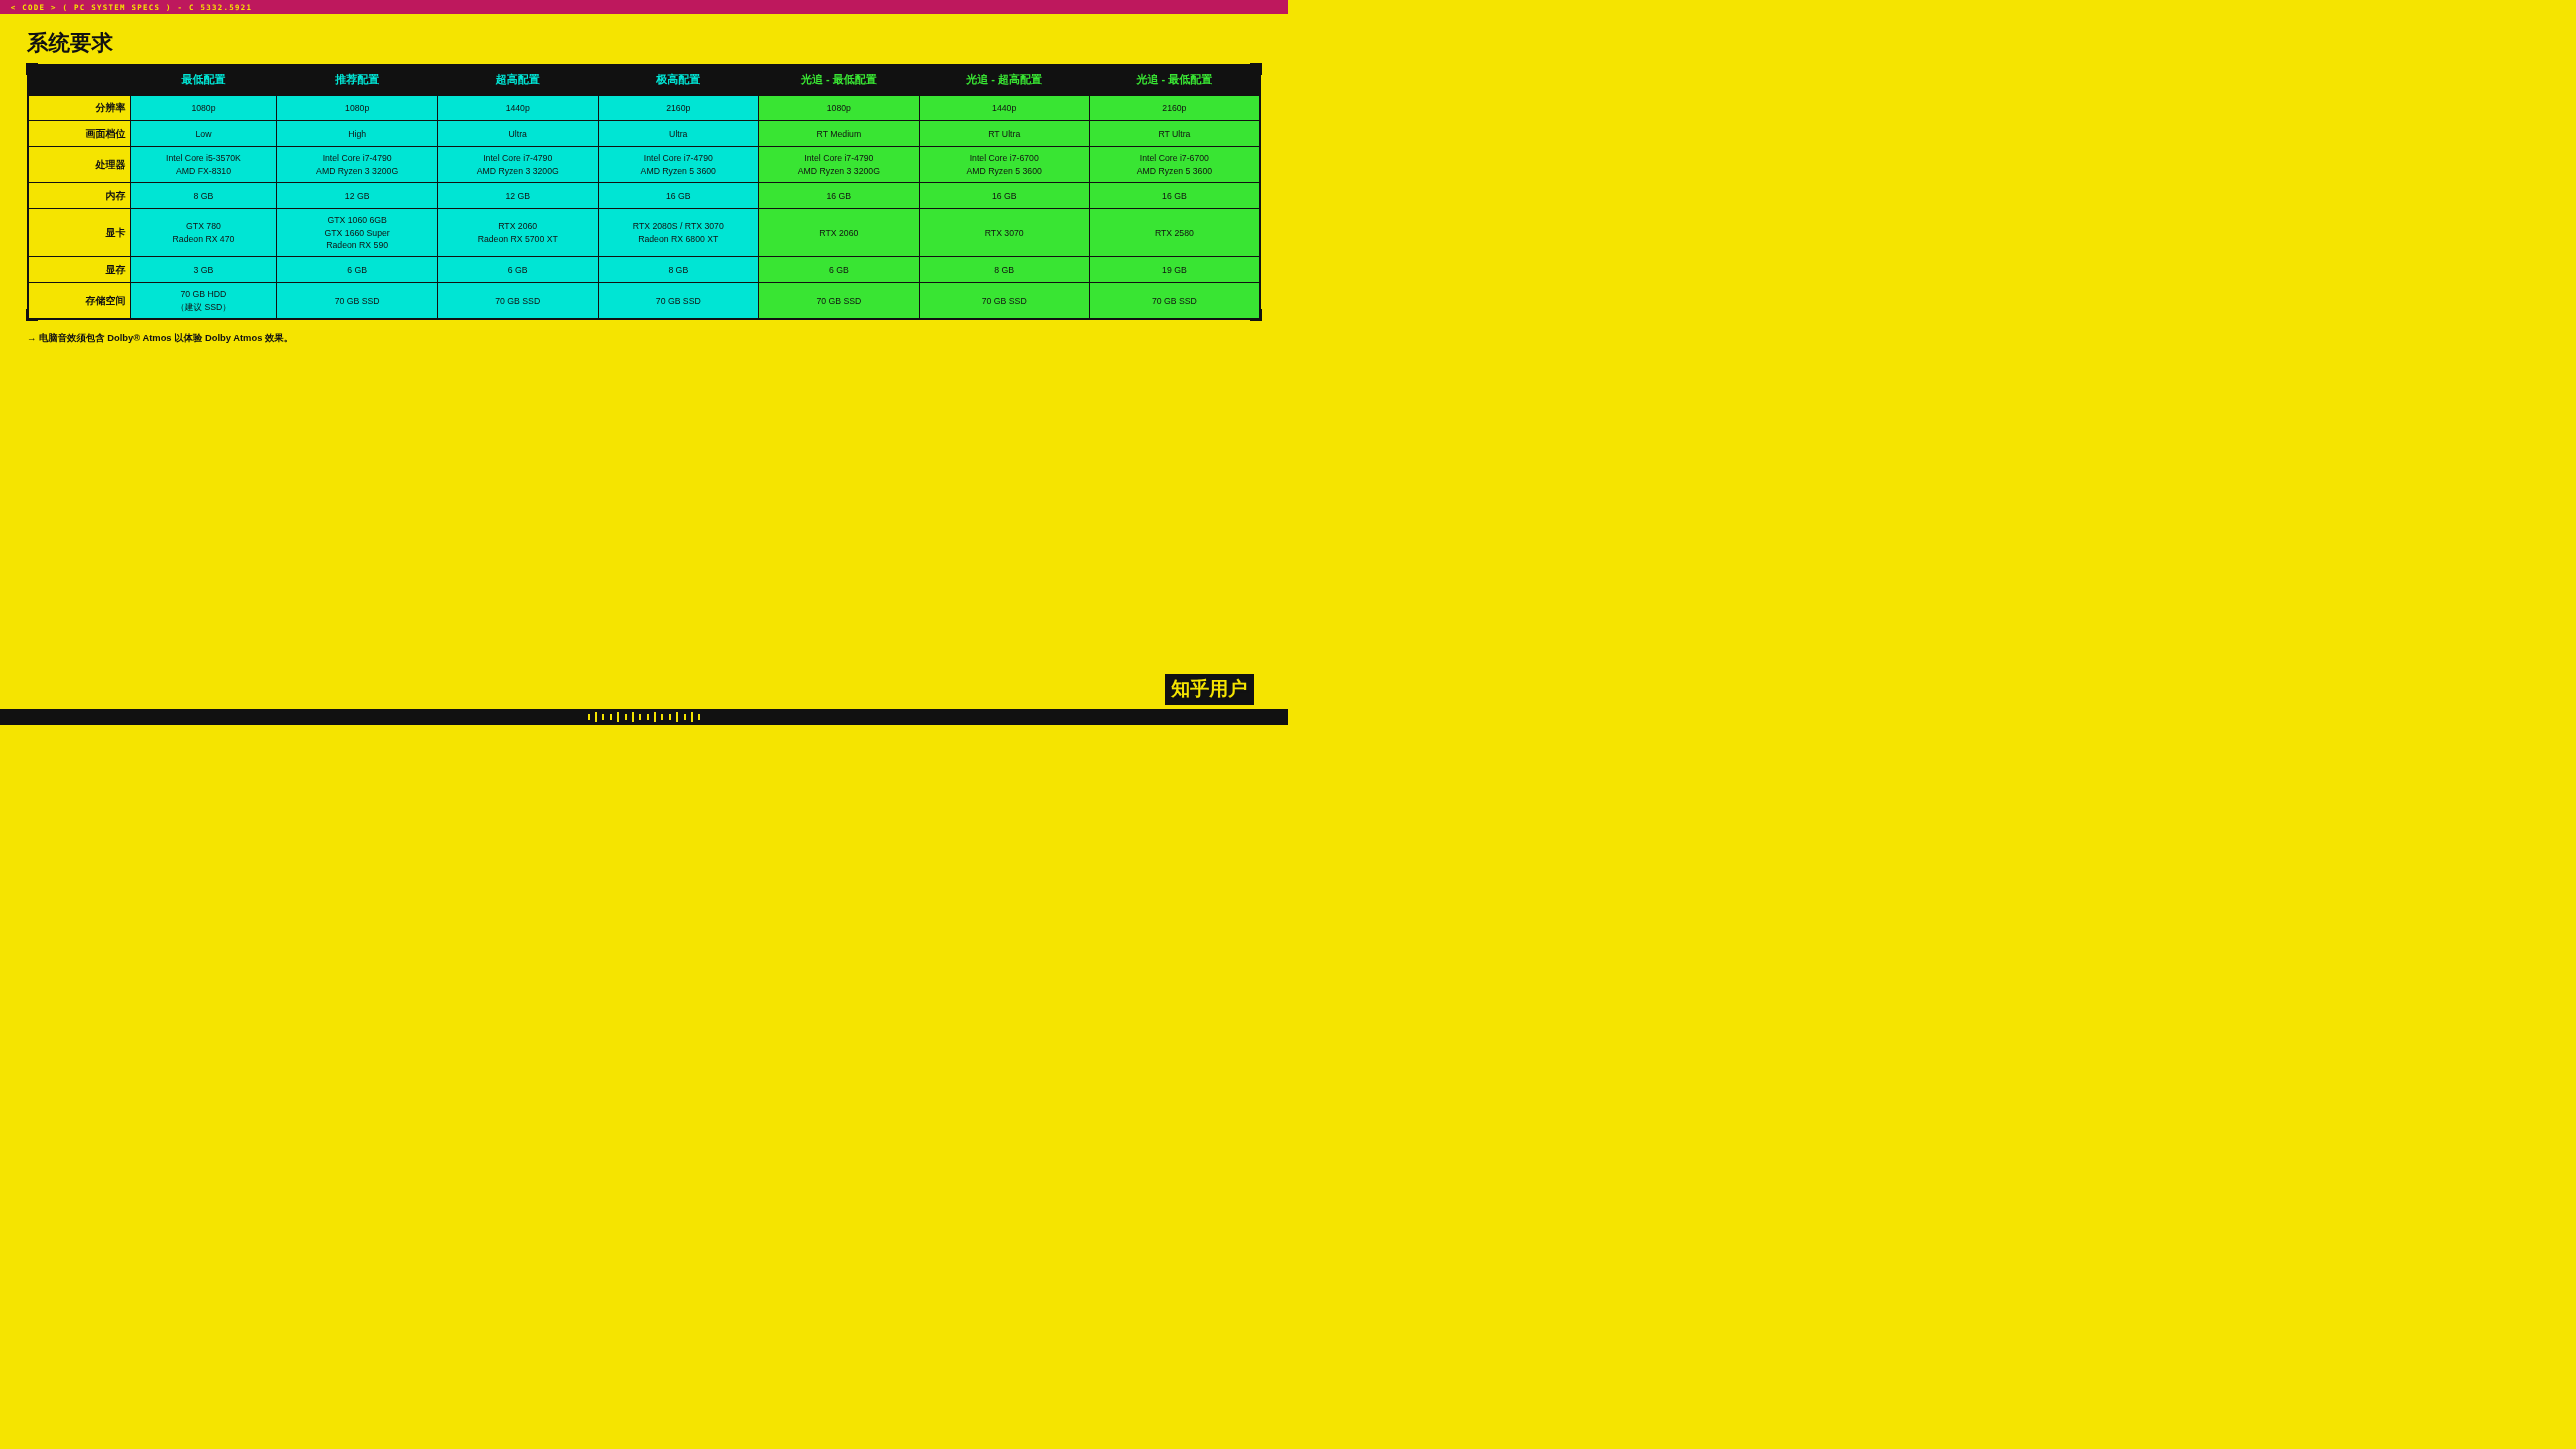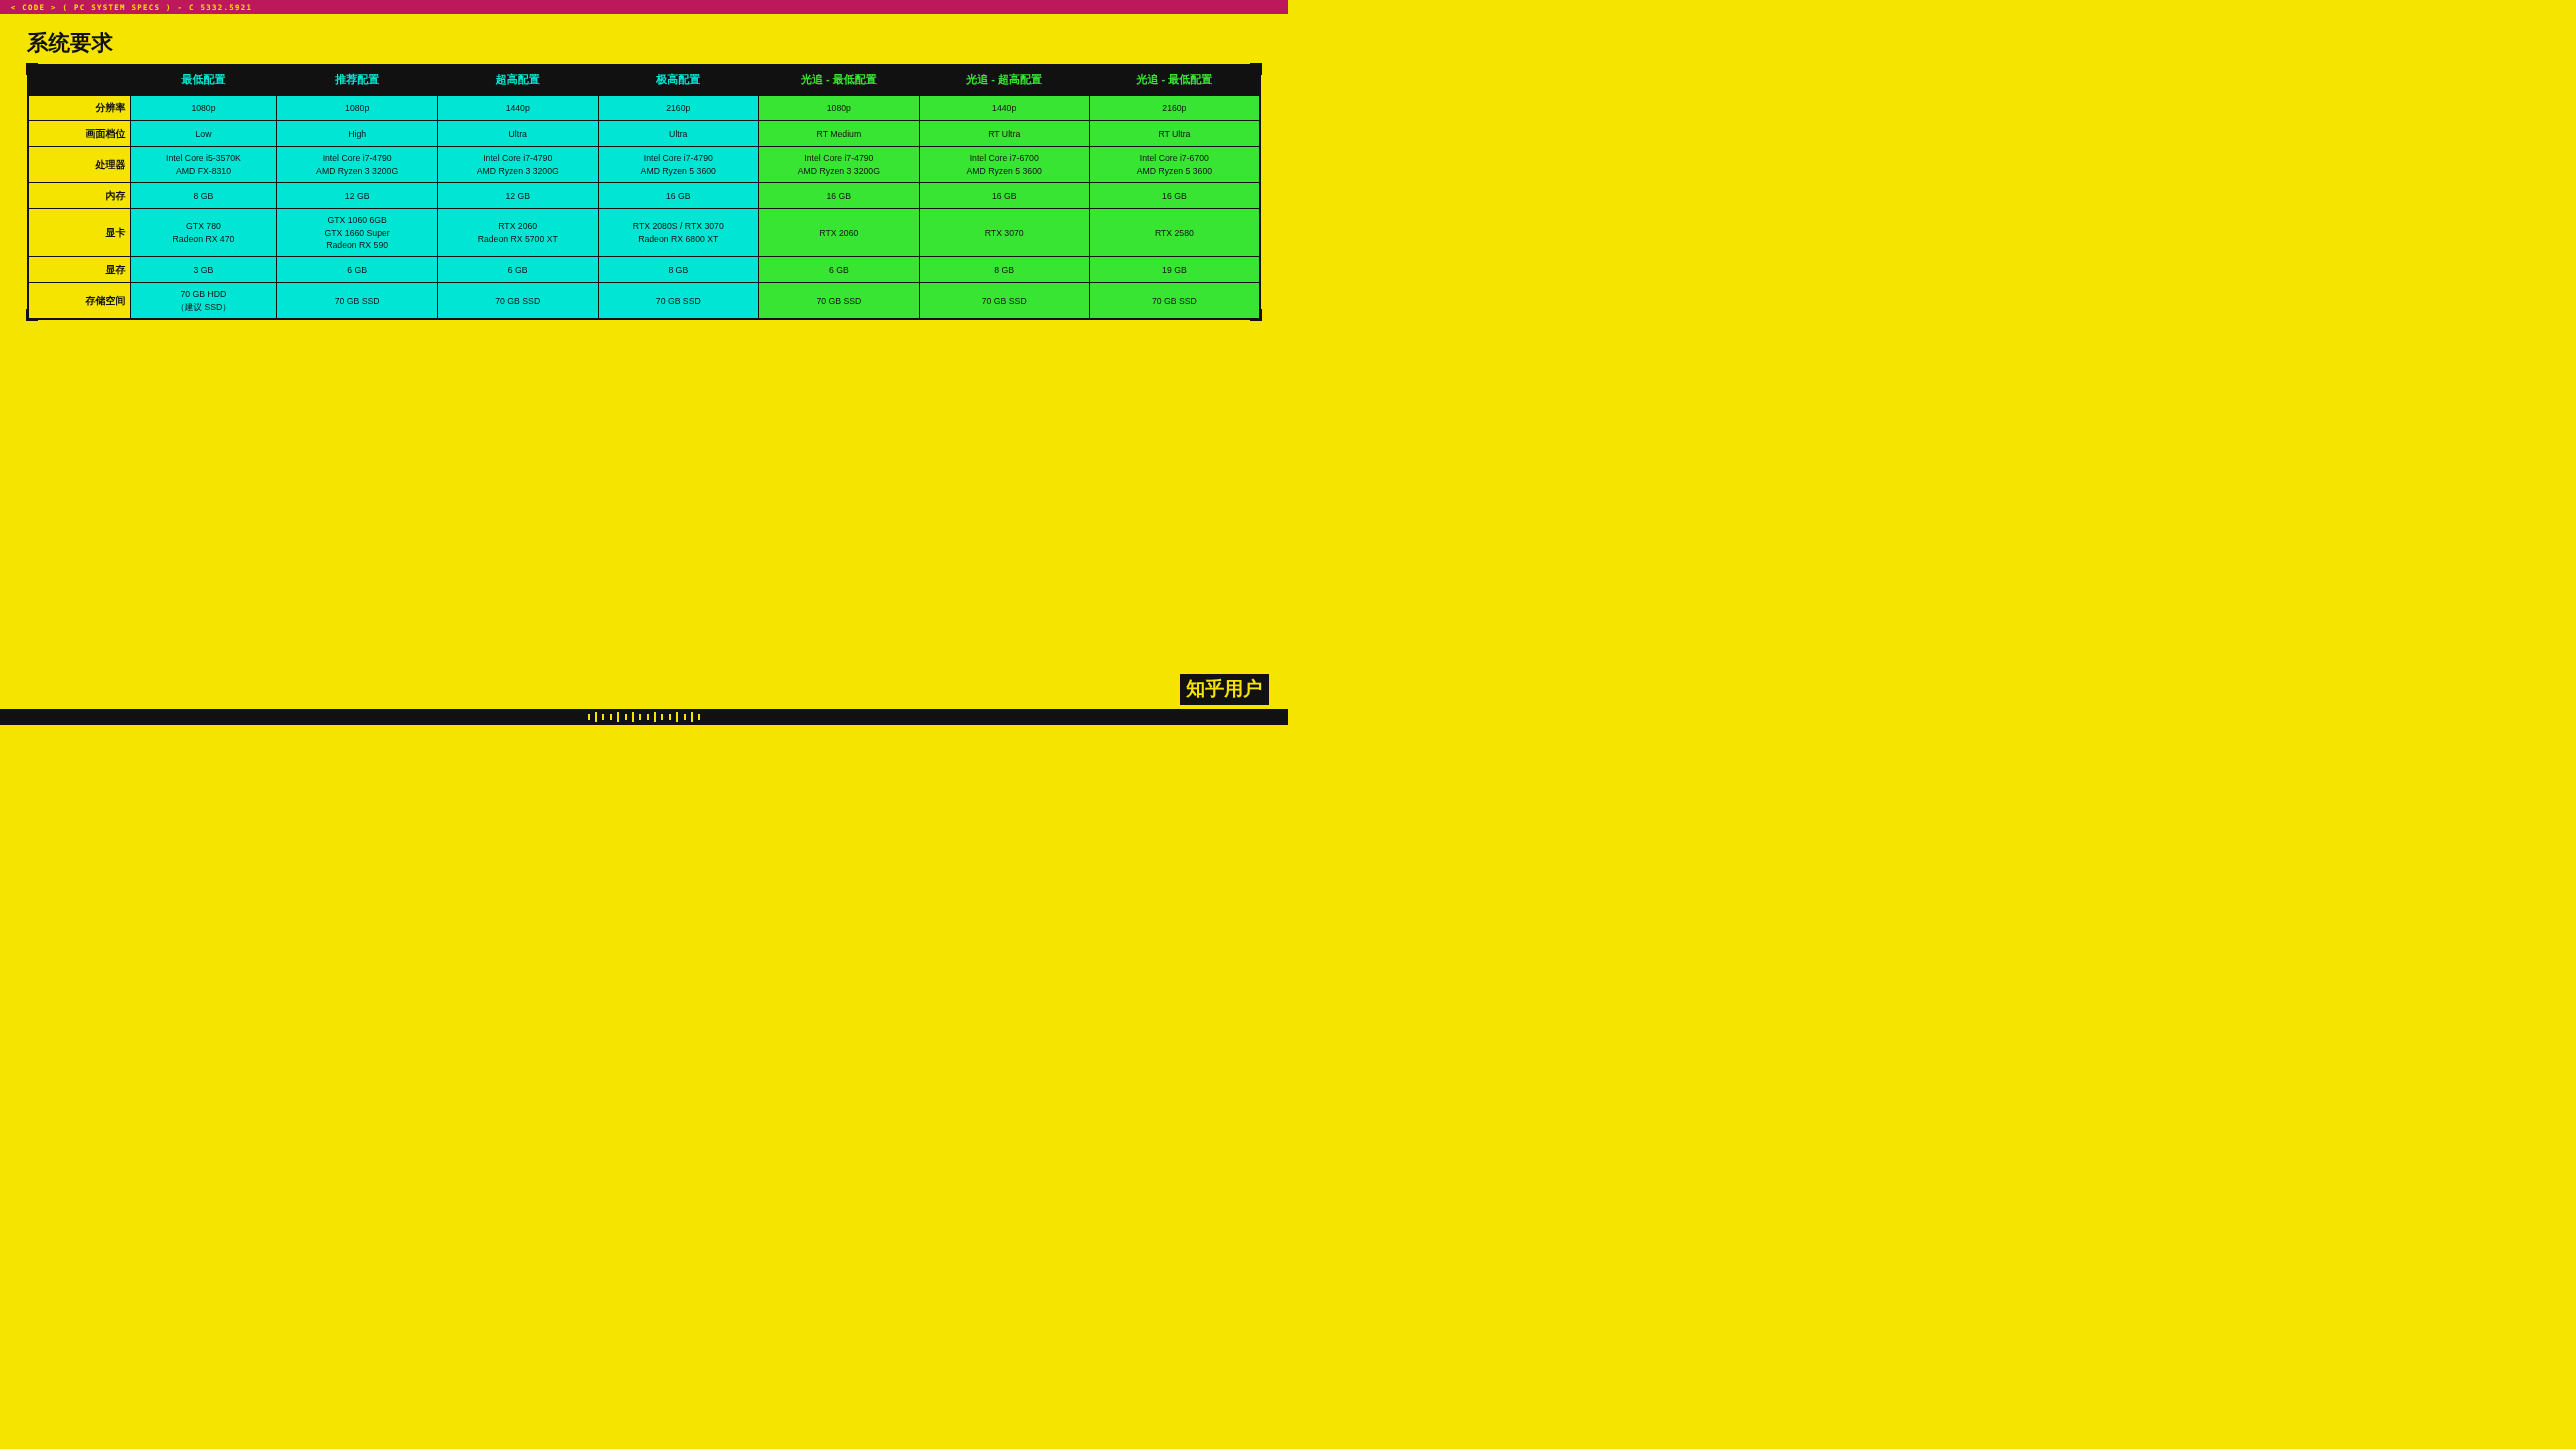--- a/index.html
+++ b/index.html
@@ -117,21 +117,21 @@
     .note-text {
       font-size: 9.4px;
       color: #111;
       margin-top: 12px;
       font-weight: bold;
     }
 
     .watermark {
       position: absolute;
       bottom: 20px;
-      right: 19px;
+      right: 34px;
       font-size: 19px;
       font-weight: 900;
       color: #f5e400;
       text-shadow: 0.7px 0.7px 2px #111;
       font-family: 'Arial Black', Arial, sans-serif;
       background-color: #111;
       padding: 2.7px 6.7px;
     }
 
     
@@ -266,20 +266,21 @@
             <td class="col-cyan">70 GB SSD</td>
             <td class="col-cyan">70 GB SSD</td>
             <td class="col-green">70 GB SSD</td>
             <td class="col-green">70 GB SSD</td>
             <td class="col-green">70 GB SSD</td>
           </tr>
         </tbody>
     </table>
   </div>
 
+  <div class="note-text">→ 电脑音效须包含 Dolby® Atmos 以体验 Dolby Atmos 效果。</div>
 </div>
 
 <div class="watermark">知乎用户</div>
 
 <div class="bottom-bar">
   <div class="tick"></div>
   <div class="tick-tall"></div>
   <div class="tick"></div>
   <div class="tick"></div>
   <div class="tick-tall"></div>

